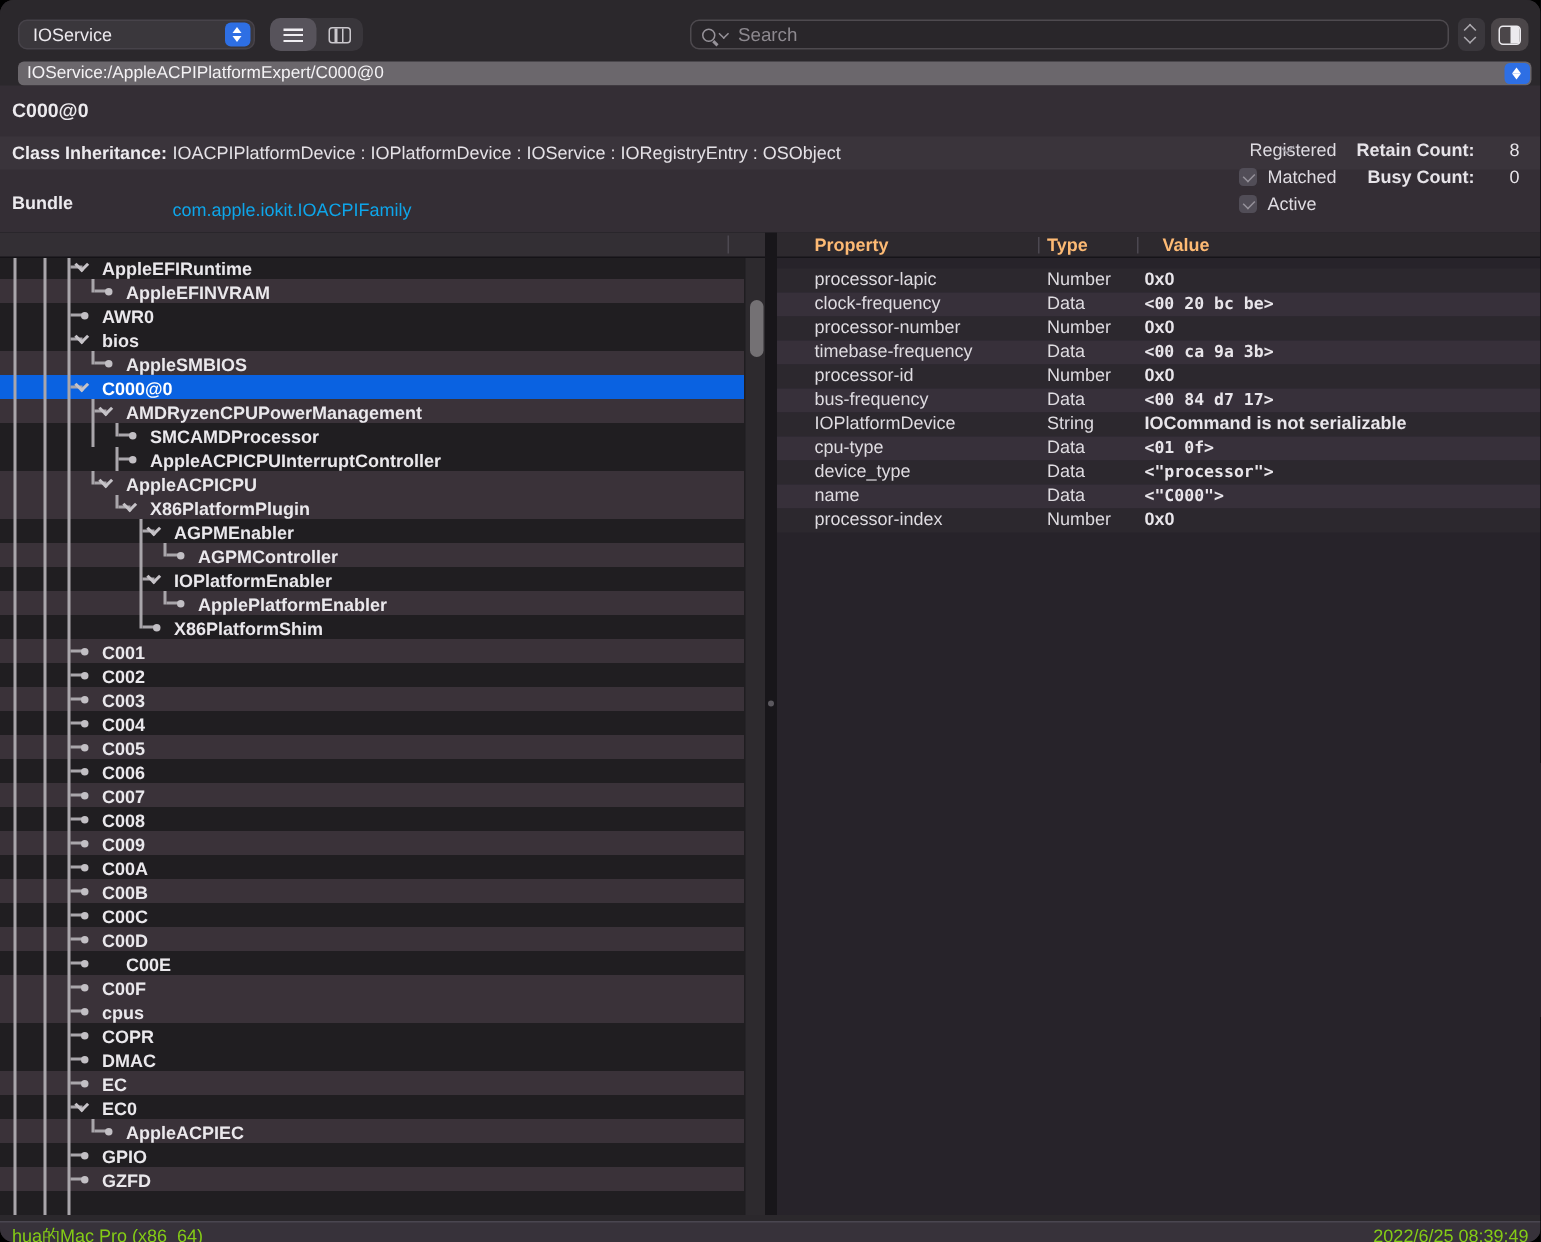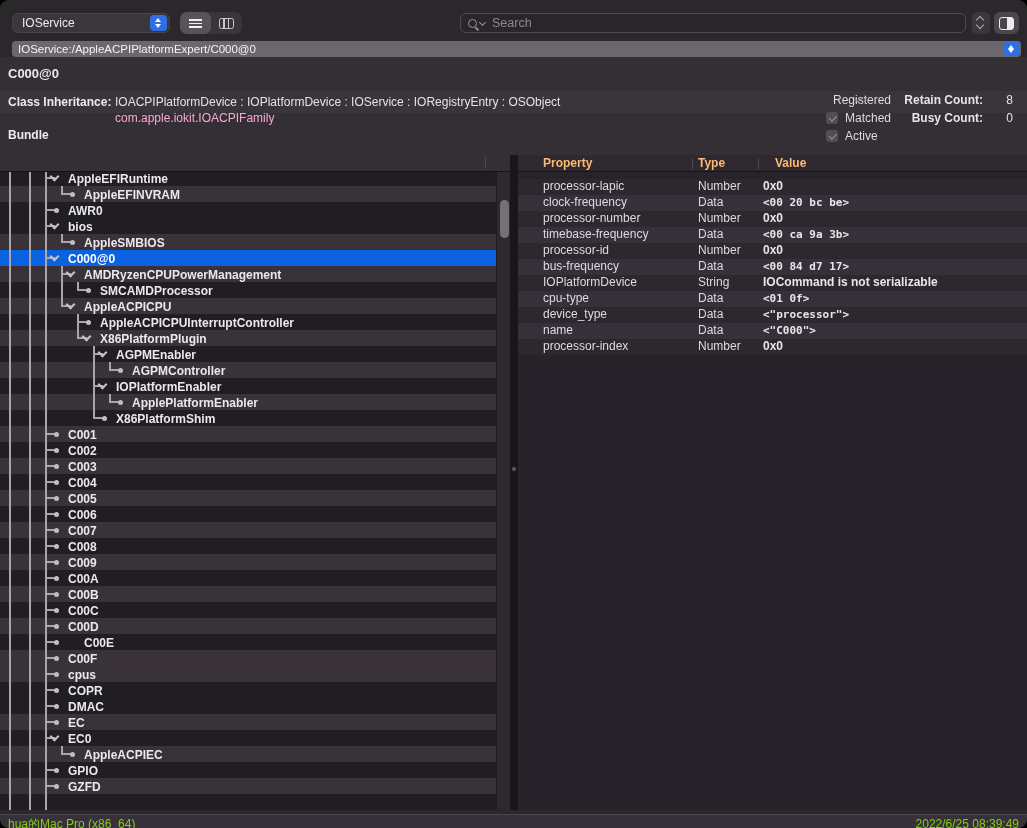--- a/index.html
+++ b/index.html
@@ -37,21 +37,21 @@
   .pathbar{position:absolute;top:41px;left:12px;width:1009px;height:16px;background:#6b676c;border-radius:4px;color:#f4f2f5;font-size:11.5px;line-height:16px;padding-left:6px;}
   .pathbar .blue-stepper{right:1px;top:1px;height:14px;border-radius:3.5px;}
 
   
   .hdr{position:absolute;top:57px;left:0;right:0;height:98px;background:#342e35;color:#eceaee;}
   .hdr-title{position:absolute;left:8px;top:9px;font-size:13px;font-weight:bold;}
   .class-band{position:absolute;left:0;right:0;top:34px;height:22px;background:rgba(255,255,255,0.03);}
   .class-label{position:absolute;left:8px;top:38px;font-size:12px;font-weight:bold;}
   .class-val{position:absolute;left:115px;top:38px;font-size:12px;color:#e4e1e6;}
   .bundle-label{position:absolute;left:8px;top:71px;font-size:12px;font-weight:bold;}
-  .bundle-val{position:absolute;left:115px;top:54px;font-size:12px;color:#f9a8d4;}
+  .bundle-val{position:absolute;left:115px;top:76px;font-size:12px;color:#0ea5e9;}
   .cb-row{position:absolute;left:826px;height:14px;display:flex;align-items:center;}
   .cb{width:12px;height:12px;background:#514d57;border-radius:3px;position:relative;}
   .cb::after{content:"";position:absolute;left:2.5px;top:2.5px;width:6px;height:3.5px;border-left:1.6px solid #96929b;border-bottom:1.6px solid #96929b;transform:rotate(-45deg);}
   .cb-label{margin-left:7px;font-size:12px;color:#dedbe1;}
   .cnt-label{position:absolute;left:833px;width:150px;text-align:right;font-size:12px;font-weight:bold;color:#e6e3e8;}
   .cnt-val{position:absolute;left:985px;width:28px;text-align:right;font-size:12px;color:#e6e3e8;}
 
   
   .content{position:absolute;top:155px;left:0;right:0;bottom:18px;}
   .tree-pane{position:absolute;left:0;top:0;bottom:0;width:510px;overflow:hidden;background:#201e21;}
@@ -213,31 +213,31 @@
             <span class="tc chev" style="left: 67px;"></span>
             <span class="tlabel" style="left: 84px;">AMDRyzenCPUPowerManagement</span>
           </div>
           <div class="tree-row odd">
             <span class="tc vfull" style="left: 61px;"></span>
             <span class="tc vhalf" style="left: 77px;"></span>
             <span class="tc hline" style="left: 79px; width: 8px;"></span>
             <span class="tc dot" style="left: 86px;"></span>
             <span class="tlabel" style="left: 100px;">SMCAMDProcessor</span>
           </div>
+          <div class="tree-row odd">
+            <span class="tc vfull" style="left: 77px;"></span>
+            <span class="tc hline" style="left: 79px; width: 8px;"></span>
+            <span class="tc dot" style="left: 86px;"></span>
+            <span class="tlabel" style="left: 100px;">AppleACPICPUInterruptController</span>
+          </div>
           <div class="tree-row even">
             <span class="tc vhalf" style="left: 61px;"></span>
             <span class="tc hline" style="left: 63px; width: 8px;"></span>
             <span class="tc chev" style="left: 67px;"></span>
             <span class="tlabel" style="left: 84px;">AppleACPICPU</span>
-          </div>
-          <div class="tree-row odd">
-            <span class="tc vfull" style="left: 77px;"></span>
-            <span class="tc hline" style="left: 79px; width: 8px;"></span>
-            <span class="tc dot" style="left: 86px;"></span>
-            <span class="tlabel" style="left: 100px;">AppleACPICPUInterruptController</span>
           </div>
           <div class="tree-row even">
             <span class="tc vhalf" style="left: 77px;"></span>
             <span class="tc hline" style="left: 79px; width: 8px;"></span>
             <span class="tc chev" style="left: 83px;"></span>
             <span class="tlabel" style="left: 100px;">X86PlatformPlugin</span>
           </div>
           <div class="tree-row odd">
             <span class="tc vfull" style="left: 93px;"></span>
             <span class="tc hline" style="left: 95px; width: 8px;"></span>

